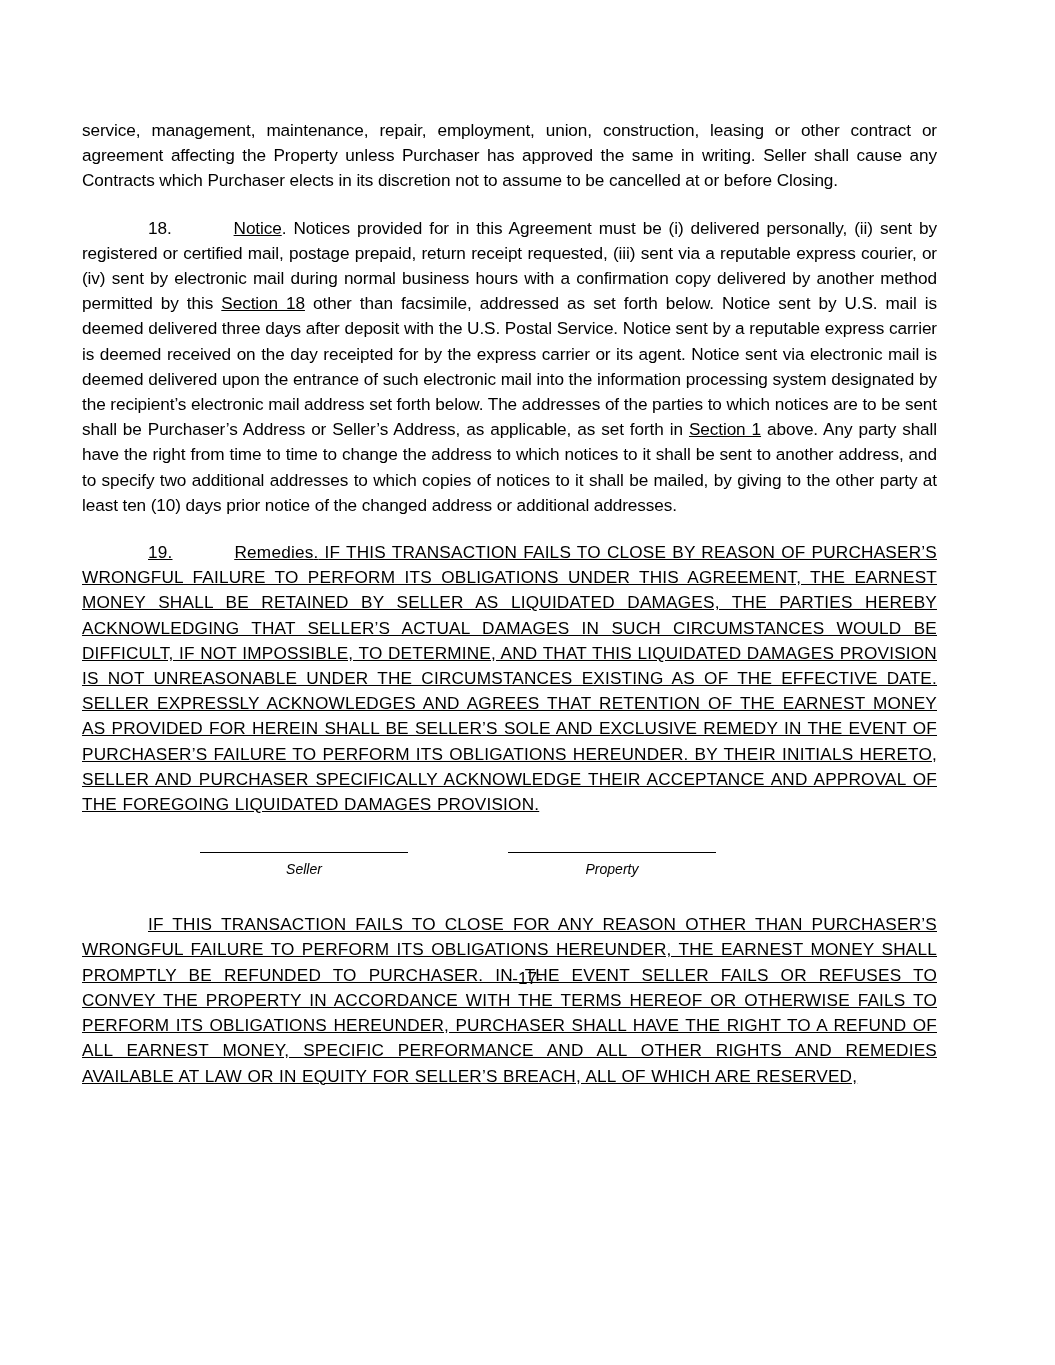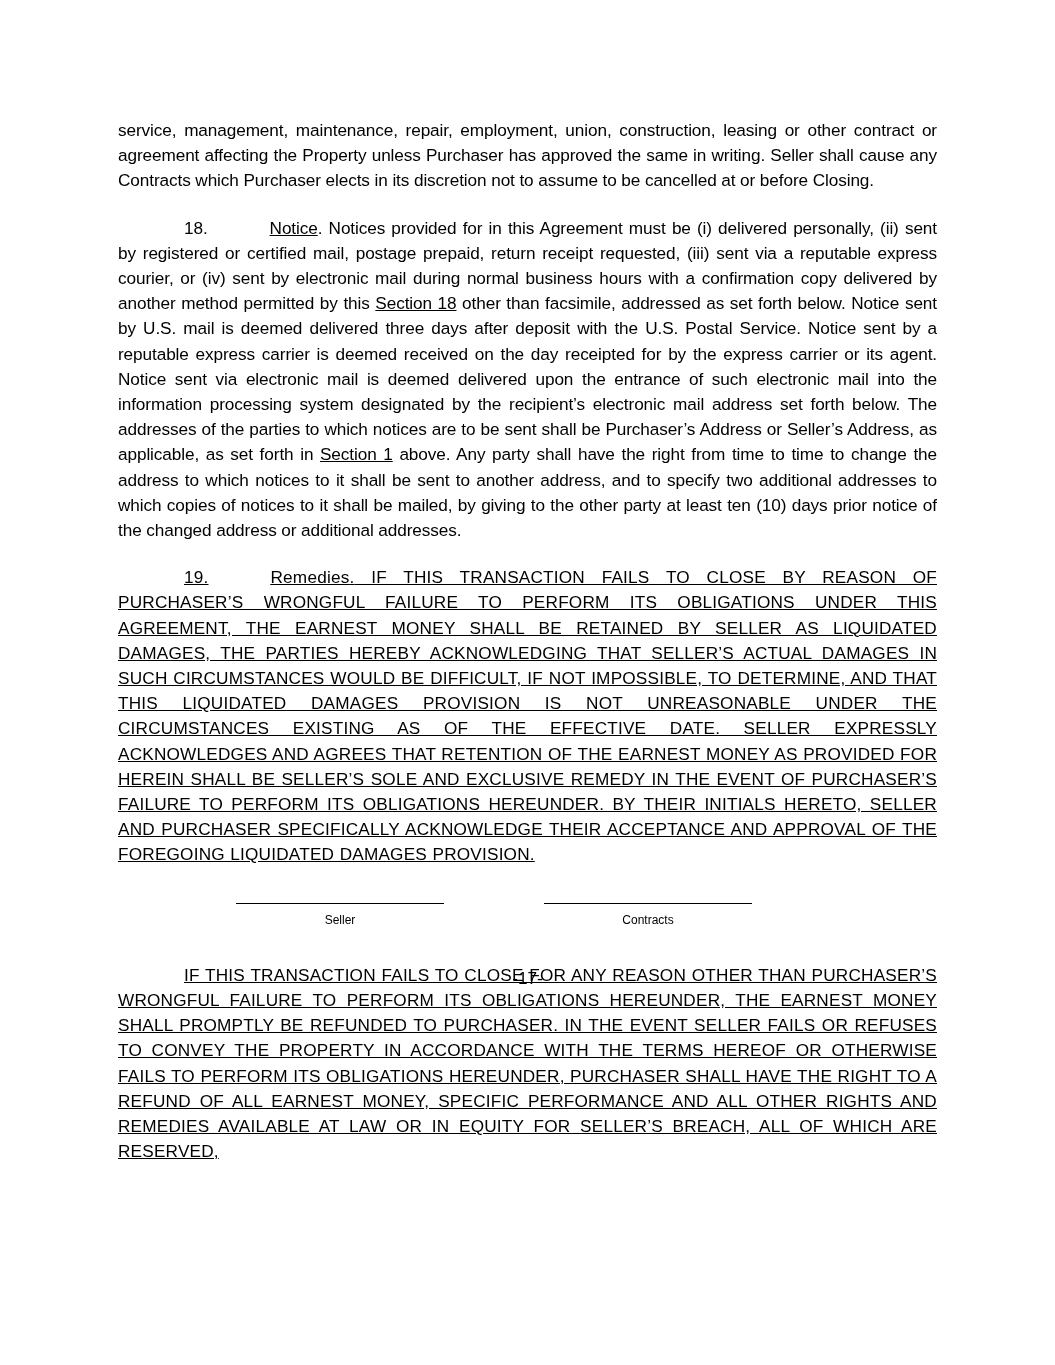--- a/index.html
+++ b/index.html
@@ -12,21 +12,21 @@
     height: 1365px;
     font-family: "Liberation Sans", sans-serif;
     color: #000000;
     position: relative;
   }
   .page {
     position: relative;
     width: 1055px;
     height: 1061px;
     box-sizing: border-box;
-    padding: 118px 118px 0 118px;
+    padding: 118px 118px 0 82px;
   }
   .para {
     font-size: 17.2px;
     line-height: 25.2px;
     text-align: justify;
     text-justify: inter-word;
     margin: 0 0 22px 0;
     letter-spacing: -0.1px;
   }
   .para.caps {
@@ -57,23 +57,24 @@
   }
   .sig-item + .sig-item {
     margin-left: 100px;
   }
   .sig-line {
     width: 208px;
     border-bottom: 1.6px solid #000;
     height: 1px;
   }
   .sig-label {
-    font-size: 12px;
+    font-size: 14px;
     line-height: 25px;
     margin-top: 4px;
+    font-style: italic;
   }
   .footer {
     position: absolute;
     left: 0;
     right: 0;
     bottom: 72px;
     text-align: center;
     font-size: 17.2px;
   }
   .gap-before {
@@ -97,21 +98,21 @@
     <span class="indent"></span><span>19.</span><span class="indent-sm"></span><span class="u">Remedies</span><span>.</span><span>  IF THIS TRANSACTION FAILS TO CLOSE BY REASON OF PURCHASER’S WRONGFUL FAILURE TO PERFORM ITS OBLIGATIONS UNDER THIS AGREEMENT, THE EARNEST MONEY SHALL BE RETAINED BY SELLER AS LIQUIDATED DAMAGES, THE PARTIES HEREBY ACKNOWLEDGING THAT SELLER’S ACTUAL DAMAGES IN SUCH CIRCUMSTANCES WOULD BE DIFFICULT, IF NOT IMPOSSIBLE, TO DETERMINE, AND THAT THIS LIQUIDATED DAMAGES PROVISION IS NOT UNREASONABLE UNDER THE CIRCUMSTANCES EXISTING AS OF THE EFFECTIVE DATE.   SELLER EXPRESSLY ACKNOWLEDGES AND AGREES THAT RETENTION OF THE EARNEST MONEY AS PROVIDED FOR HEREIN SHALL BE SELLER’S SOLE AND EXCLUSIVE REMEDY IN THE EVENT OF PURCHASER’S FAILURE TO PERFORM ITS OBLIGATIONS HEREUNDER.  BY THEIR INITIALS HERETO, SELLER AND PURCHASER SPECIFICALLY ACKNOWLEDGE THEIR ACCEPTANCE AND APPROVAL OF THE FOREGOING LIQUIDATED DAMAGES PROVISION.</span>
   </p>
 
   <div class="sig-block">
     <div class="sig-item">
       <div class="sig-line"></div>
       <div class="sig-label">Seller</div>
     </div>
     <div class="sig-item">
       <div class="sig-line"></div>
-      <div class="sig-label">Contracts</div>
+      <div class="sig-label">Property</div>
     </div>
   </div>
 
   <p class="para caps gap-before">
     <span class="indent"></span><span>IF THIS TRANSACTION FAILS TO CLOSE FOR ANY REASON OTHER THAN PURCHASER’S WRONGFUL FAILURE TO PERFORM ITS OBLIGATIONS HEREUNDER, THE EARNEST MONEY SHALL PROMPTLY BE REFUNDED TO PURCHASER.  IN THE EVENT SELLER FAILS OR REFUSES TO CONVEY THE PROPERTY IN ACCORDANCE WITH THE TERMS HEREOF OR OTHERWISE FAILS TO PERFORM ITS OBLIGATIONS HEREUNDER, PURCHASER SHALL HAVE THE RIGHT TO A REFUND OF ALL EARNEST MONEY, SPECIFIC PERFORMANCE AND ALL OTHER RIGHTS AND REMEDIES AVAILABLE AT LAW OR IN EQUITY FOR SELLER’S BREACH, ALL OF WHICH ARE RESERVED,</span>
   </p>
 
   <div class="footer">-17-</div>
 
 </div>

